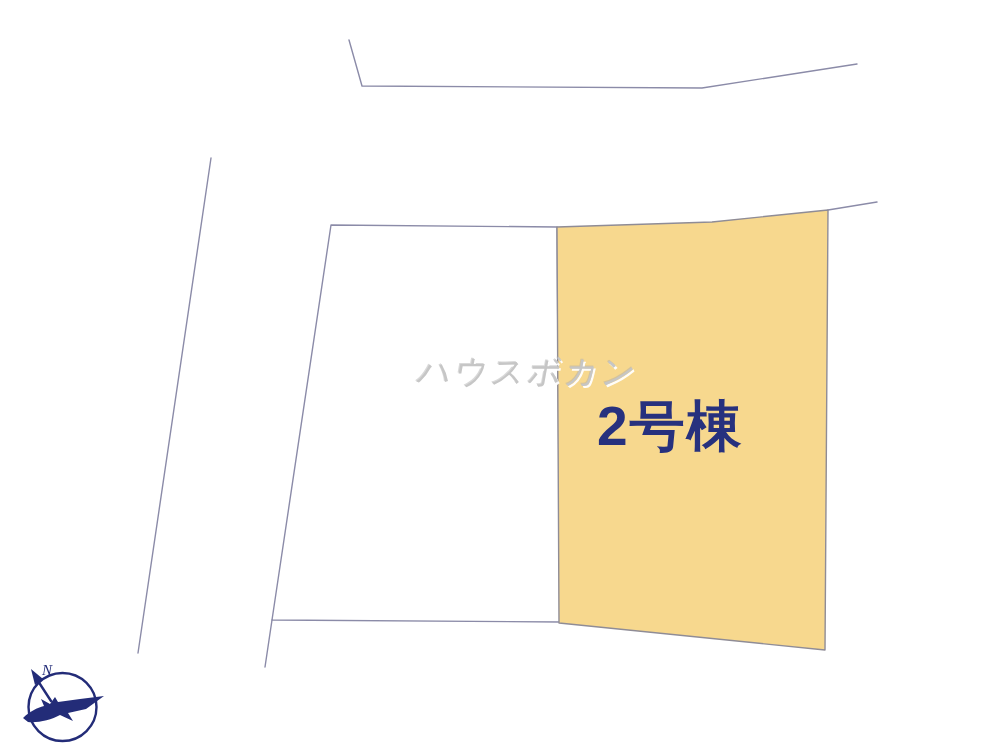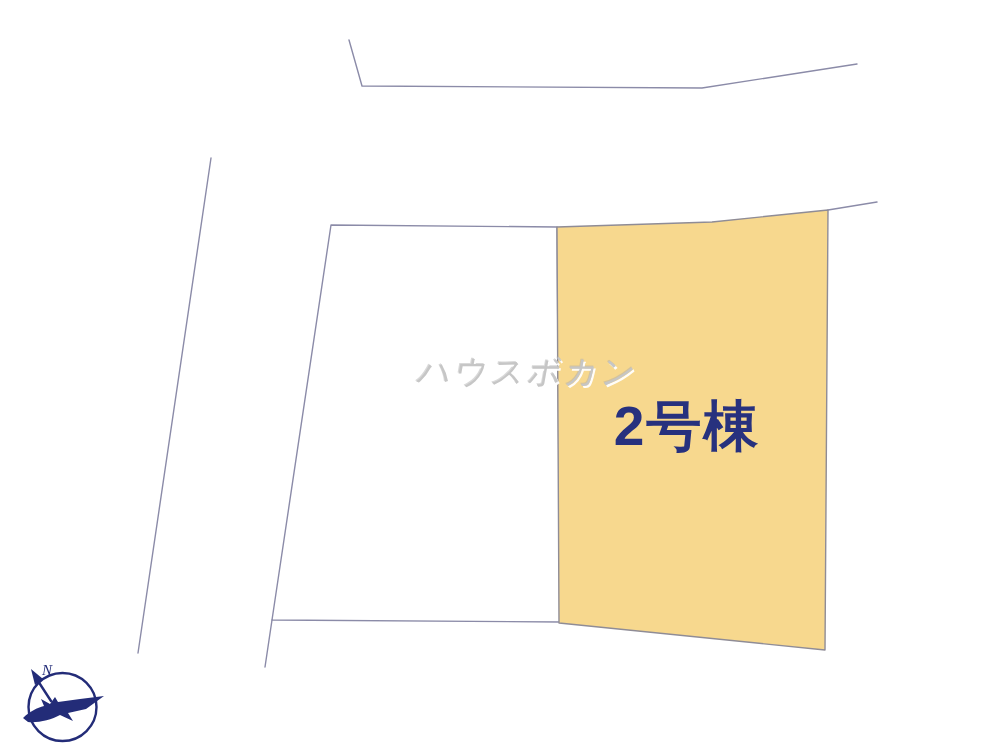--- a/index.html
+++ b/index.html
@@ -32,21 +32,21 @@
     text-shadow: 2px 2px 0 rgba(255,255,255,0.95), -1px -1px 0 rgba(170,170,170,0.45);
     transform: skewX(-10deg);
     white-space: nowrap;
     z-index: 3;
   }
   .lot-label {
     position: absolute;
     left: 597px;
     top: 390px;
     width: 180px;
-    text-align: center;
+    text-align: left;
     font-size: 55px;
     font-weight: 600;
     letter-spacing: 2px;
     color: #27317e;
     white-space: nowrap;
     z-index: 4;
   }
   .compass {
     position: absolute;
     left: 18px;

